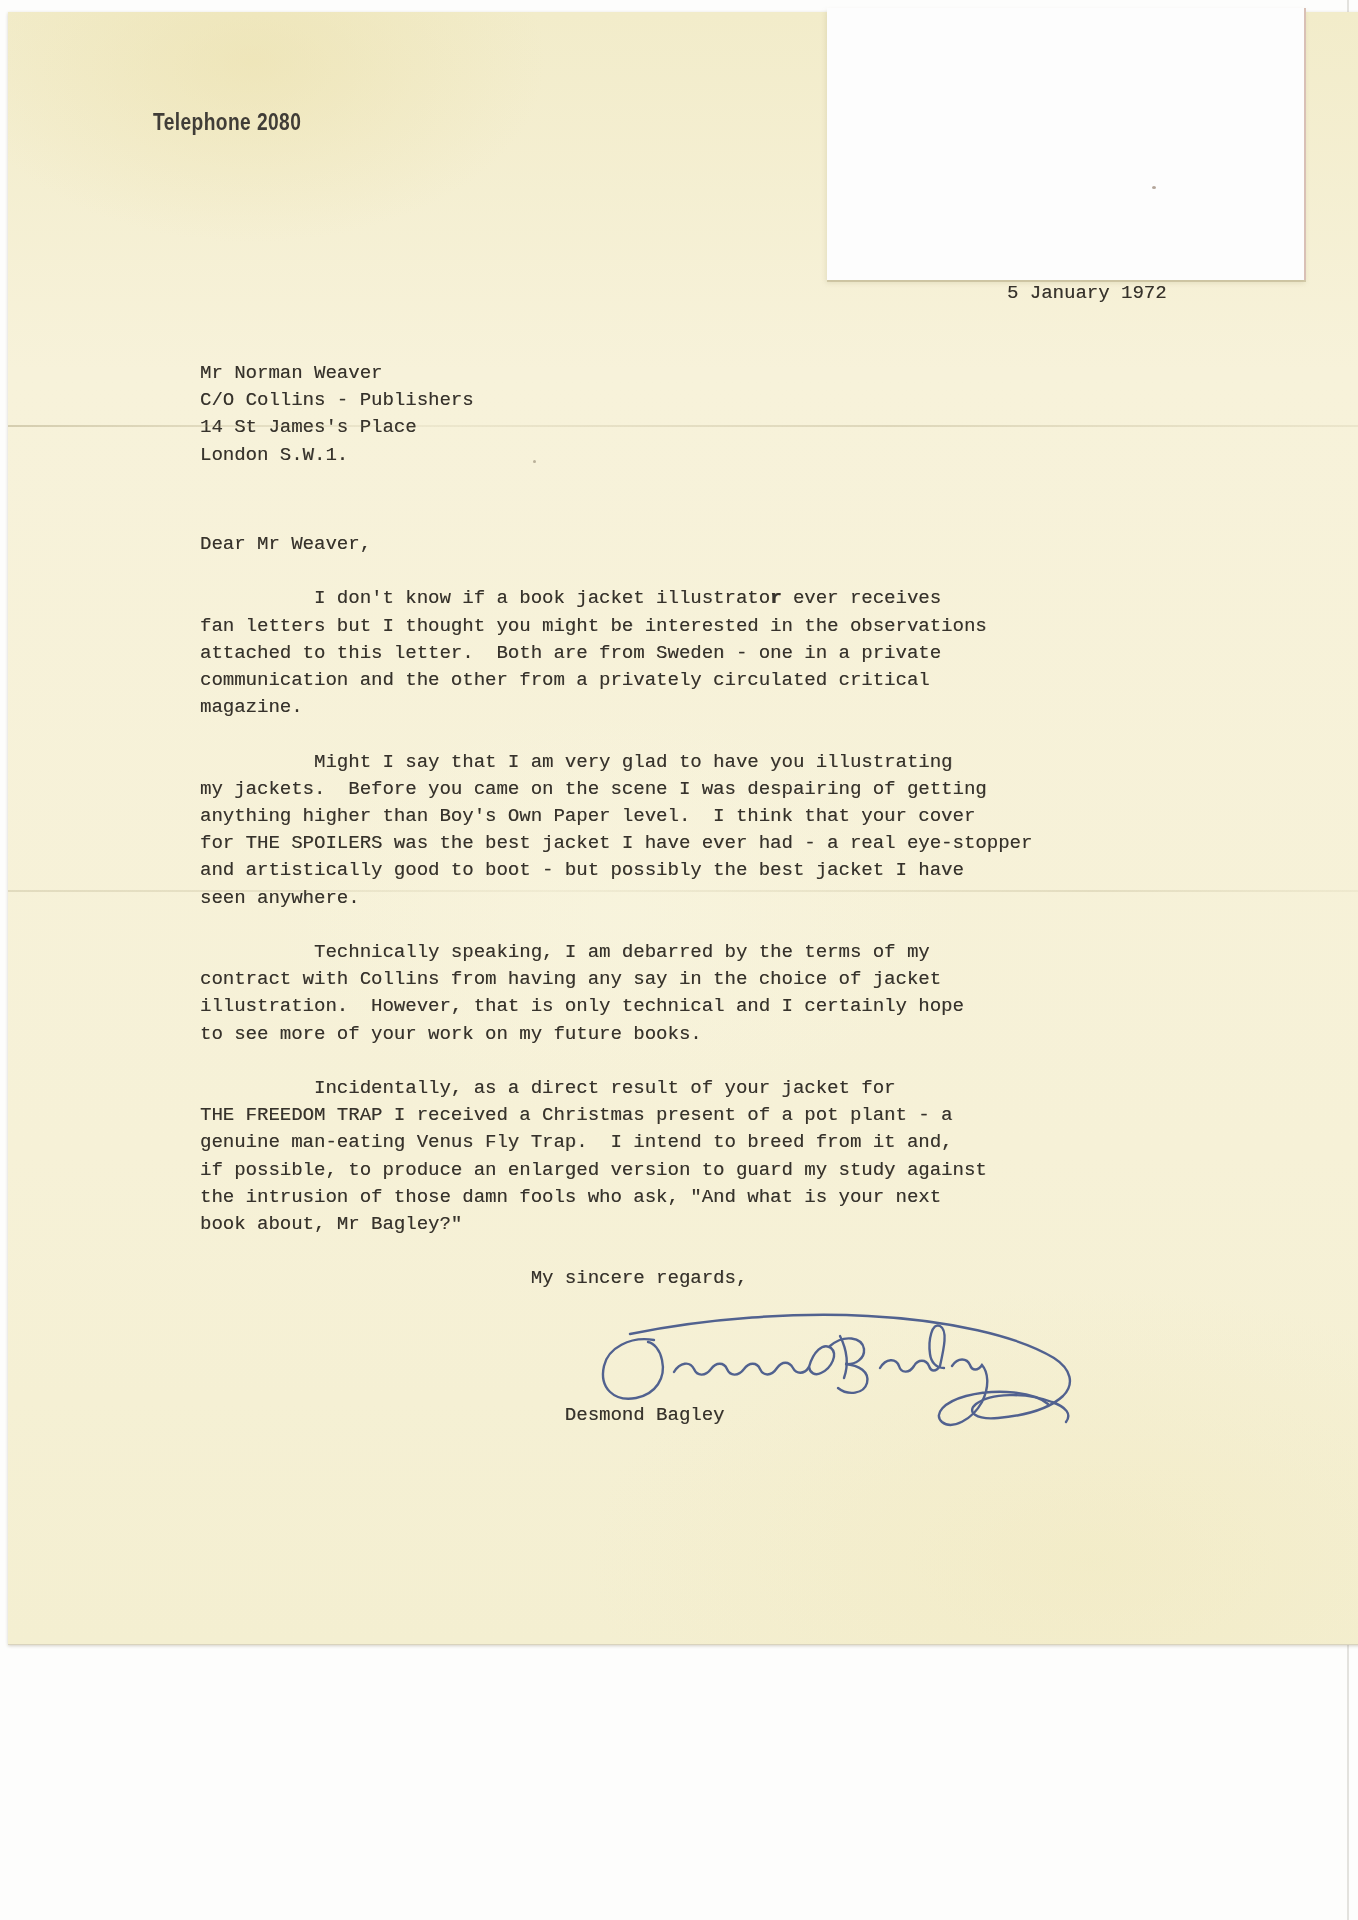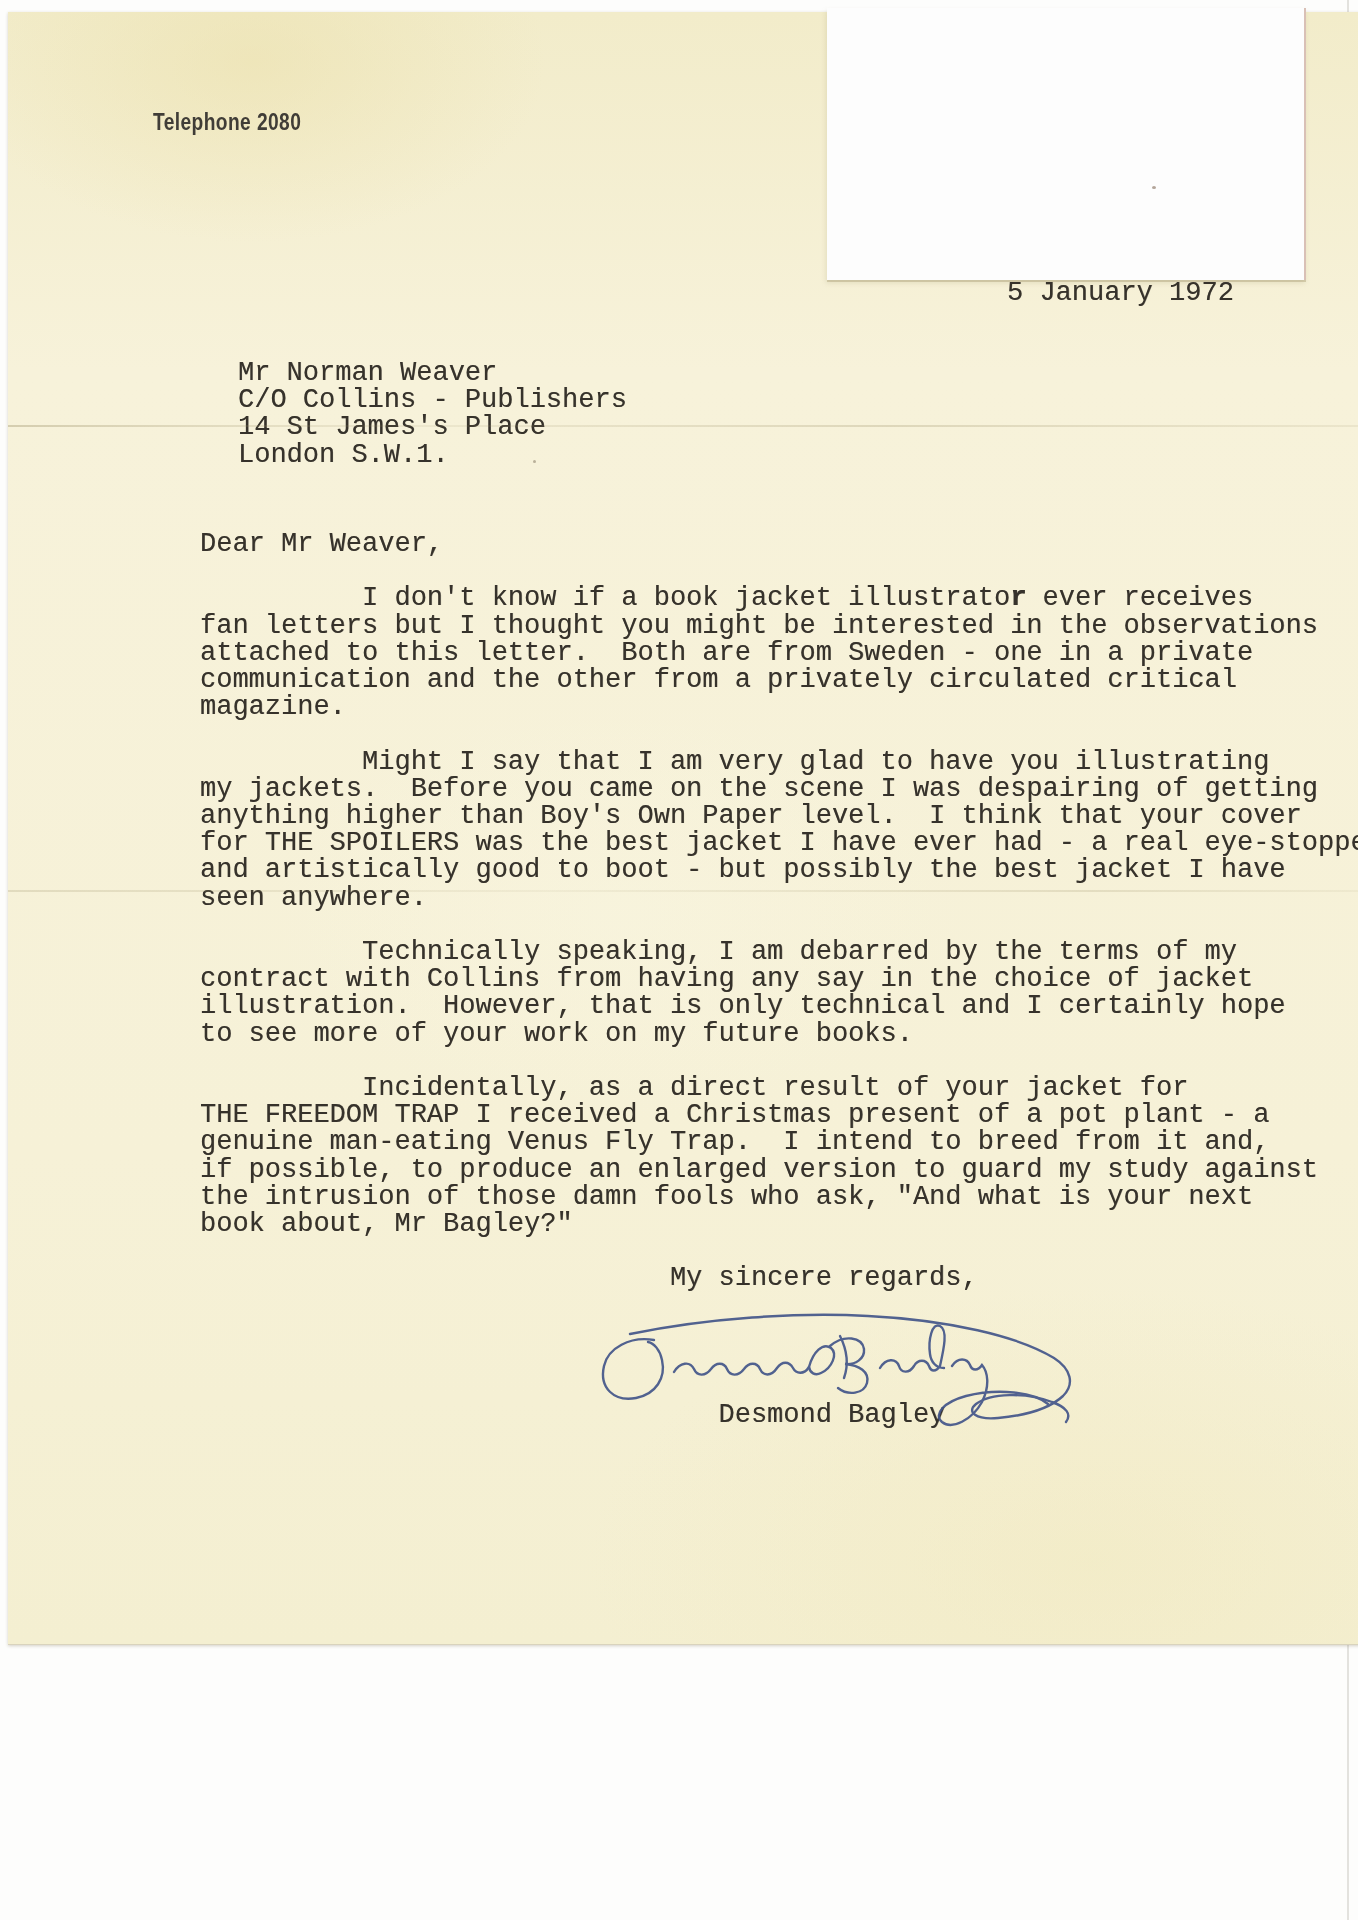--- a/index.html
+++ b/index.html
@@ -33,27 +33,27 @@
   .letterhead {
     position:absolute; left:145px; top:96px;
     font:700 24px "Liberation Sans", sans-serif;
     letter-spacing:.5px;
     color:#403d37;
     transform:scaleX(.8); transform-origin:left top;
   }
   .mono {
     position:absolute; margin:0;
     font-family:"Liberation Mono","DejaVu Sans Mono",monospace;
-    font-size:27px; line-height:27.2px;
+    font-size:19px; line-height:27.2px;
     color:#36322b;
     white-space:pre;
     text-shadow:0.3px 0.3px 0.5px rgba(54,50,43,.5);
   }
   .date    { left:999px; top:268px; }
-  .address { left:192px; top:348px;margin-left:38px; }
+  .address { left:192px; top:348px; }
   .bodytext{ left:192px; top:519px; }
   .bodytext .u { text-decoration-thickness:2px; text-underline-offset:4px; }
   .bodytext .b { font-weight:bold; text-shadow:0.6px 0.4px 0.6px rgba(40,36,28,.8); }
   .signature { position:absolute; left:560px; top:1298px; width:520px; height:130px; overflow:visible; }
   .fold {
     position:absolute; left:0; width:100%; height:2px; pointer-events:none;
   }
   .fold1 { top:413px; background:linear-gradient(90deg, rgba(150,138,96,.35), rgba(150,138,96,.10) 30%, rgba(150,138,96,.26) 65%, rgba(150,138,96,.12)); }
   .fold2 { top:878px; background:linear-gradient(90deg, rgba(150,138,96,.22), rgba(150,138,96,.08) 40%, rgba(150,138,96,.20) 80%, rgba(150,138,96,.08)); }
   .speck { position:absolute; border-radius:50%; }

